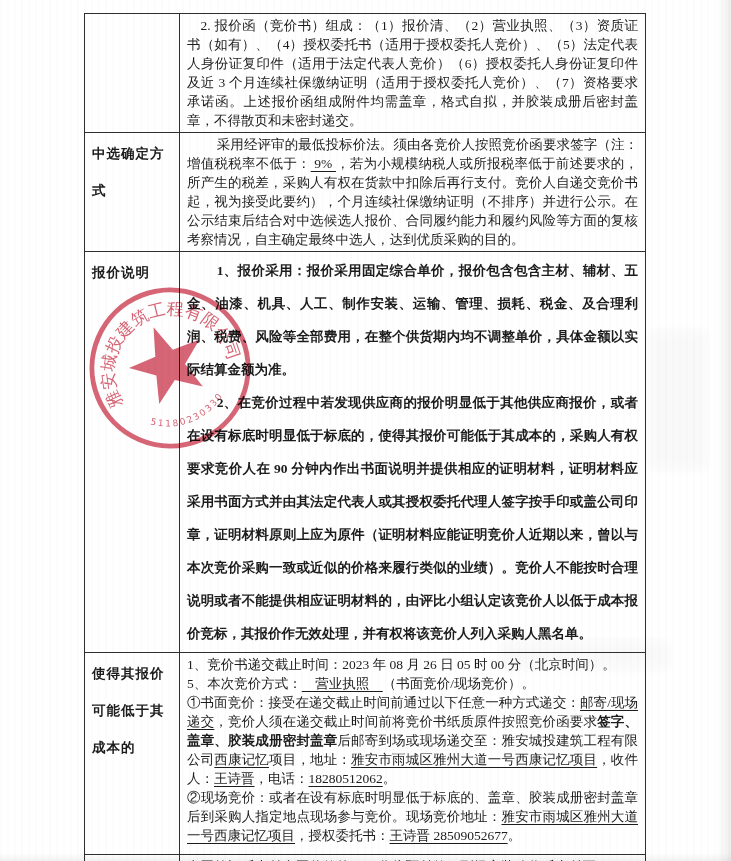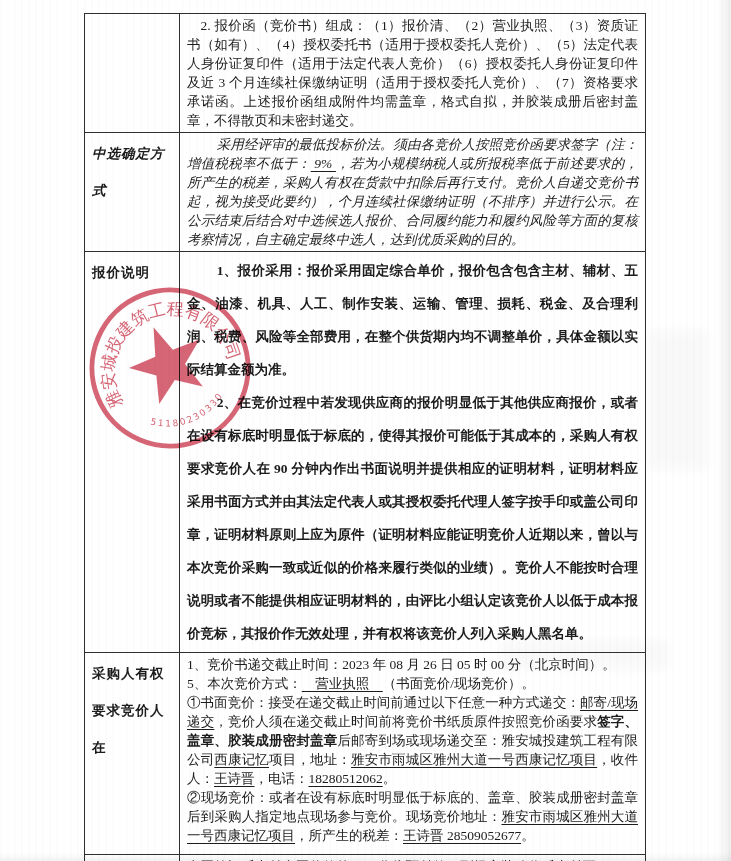--- a/index.html
+++ b/index.html
@@ -76,40 +76,40 @@
 <div class="smudge" style="left:500px;top:640px;width:170px;height:30px;"></div>
 
 <table class="doc">
   <tbody>
       <tr class="lh-tight" style="height:98px;">
     <td class="label"></td>
     <td class="content">
           <div class="para indent1"><span>2. 报价函（竞价书）组成：（1）报价清、（2）营业执照、（3）资质证书（如有）、（4）授权委托书（适用于授权委托人竞价）、（5）法定代表人身份证复印件（适用于法定代表人竞价）（6）授权委托人身份证复印件及近 3 个月连续社保缴纳证明（适用于授权委托人竞价）、（7）资格要求承诺函。上述报价函组成附件均需盖章，格式自拟，并胶装成册后密封盖章，不得散页和未密封递交。</span></div>
         </td>
   </tr>
-  <tr class="lh-tight" style="height:118px;font-style:italic;">
+  <tr class="lh-tight" style="height:118px;">
     <td class="label">中选确定方式</td>
     <td class="content">
           <div class="para indent2"><span>采用经评审的最低投标价法。须由各竞价人按照竞价函要求签字（注：增值税税率不低于：</span><span class="u"> 9% </span><span>，若为小规模纳税人或所报税率低于前述要求的，所产生的税差，采购人有权在货款中扣除后再行支付。竞价人自递交竞价书起，视为接受此要约），个月连续社保缴纳证明（不排序）并进行公示。在公示结束后结合对中选候选人报价、合同履约能力和履约风险等方面的复核考察情况，自主确定最终中选人，达到优质采购的目的。</span></div>
         </td>
   </tr>
   <tr class="lh-loose" style="height:369px;">
     <td class="label">报价说明</td>
     <td class="content">
           <div class="para indent2"><span>1、报价采用：报价采用固定综合单价，报价包含包含主材、辅材、五金、油漆、机具、人工、制作安装、运输、管理、损耗、税金、及合理利润、税费、风险等全部费用，在整个供货期内均不调整单价，具体金额以实际结算金额为准。</span></div>
           <div class="para indent2"><span>2、在竞价过程中若发现供应商的报价明显低于其他供应商报价，或者在设有标底时明显低于标底的，使得其报价可能低于其成本的，采购人有权要求竞价人在 90 分钟内作出书面说明并提供相应的证明材料，证明材料应采用书面方式并由其法定代表人或其授权委托代理人签字按手印或盖公司印章，证明材料原则上应为原件（证明材料应能证明竞价人近期以来，曾以与本次竞价采购一致或近似的价格来履行类似的业绩）。竞价人不能按时合理说明或者不能提供相应证明材料的，由评比小组认定该竞价人以低于成本报价竞标，其报价作无效处理，并有权将该竞价人列入采购人黑名单。</span></div>
         </td>
   </tr>
   <tr class="lh-tight" style="height:202px;">
-    <td class="label">采购人有权要求竞价人在</td>
+    <td class="label">使得其报价可能低于其成本的</td>
     <td class="content">
           <div class="para indent0"><span>1、竞价书递交截止时间：2023 年 08 月 26 日 05 时 00 分（北京时间）。</span></div>
           <div class="para indent0"><span>5、本次竞价方式：</span><span class="u">　营业执照　</span><span>（书面竞价/现场竞价）。</span></div>
           <div class="para indent0"><span>①书面竞价：接受在递交截止时间前通过以下任意一种方式递交：</span><span class="u">邮寄/现场递交</span><span>，竞价人须在递交截止时间前将竞价书纸质原件按照竞价函要求</span><span class="b">签字、盖章、胶装成册密封盖章</span><span>后邮寄到场或现场递交至：雅安城投建筑工程有限公司</span><span class="u">西康记忆</span><span>项目，地址：</span><span class="u">雅安市雨城区雅州大道一号西康记忆项目</span><span>，收件人：</span><span class="u">王诗晋</span><span>，电话：</span><span class="u">18280512062</span><span>。</span></div>
-          <div class="para indent0"><span>②现场竞价：或者在设有标底时明显低于标底的、盖章、胶装成册密封盖章后到采购人指定地点现场参与竞价。现场竞价地址：</span><span class="u">雅安市雨城区雅州大道一号西康记忆项目</span><span>，所产生的税差：</span><span class="u">王诗晋 28509052677</span><span>。</span></div>
+          <div class="para indent0"><span>②现场竞价：或者在设有标底时明显低于标底的、盖章、胶装成册密封盖章后到采购人指定地点现场参与竞价。现场竞价地址：</span><span class="u">雅安市雨城区雅州大道一号西康记忆项目</span><span>，授权委托书：</span><span class="u">王诗晋 28509052677</span><span>。</span></div>
         </td>
   </tr>
   <tr class="lh-tight" style="height:38px;">
     <td class="label v-mid">付款方式</td>
     <td class="content">
           <div class="para indent0"><span>合同签订后支付合同价款的 30%作为预付款，到场安装验收后支付至 97%，质保期一年后支付剩余 3%。</span></div>
         </td>
   </tr>
 </tbody>
   </table>

